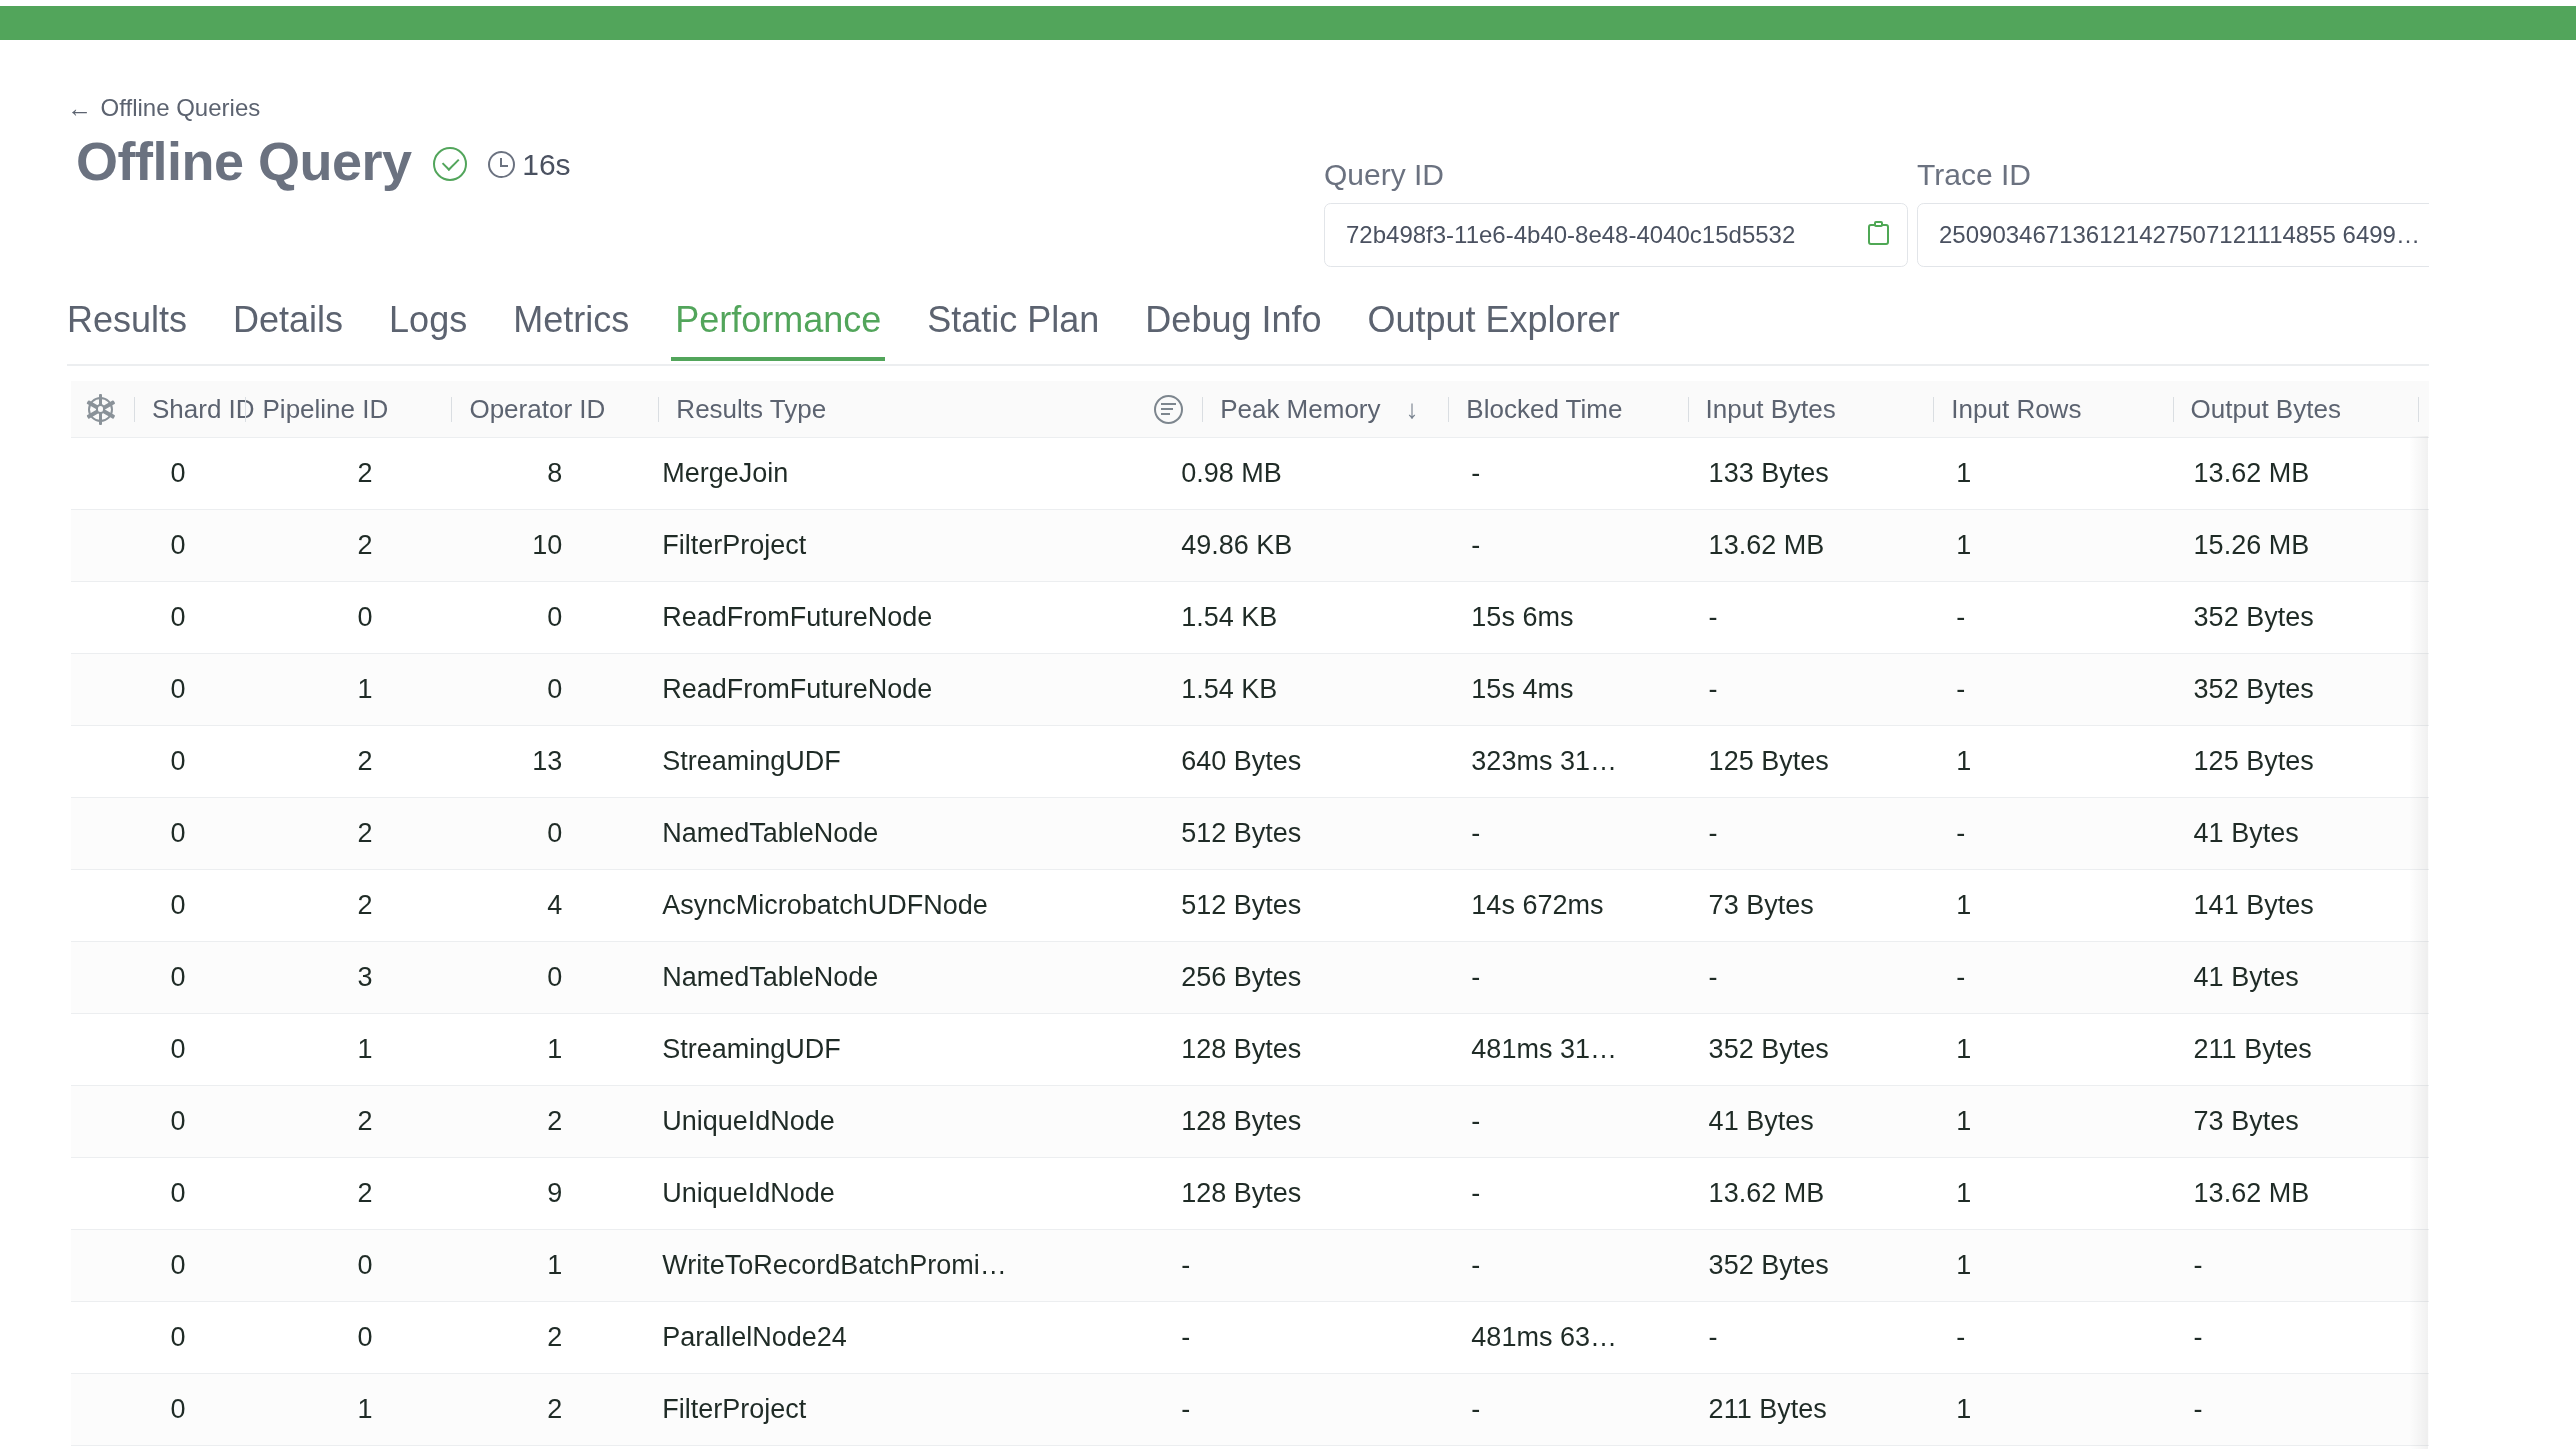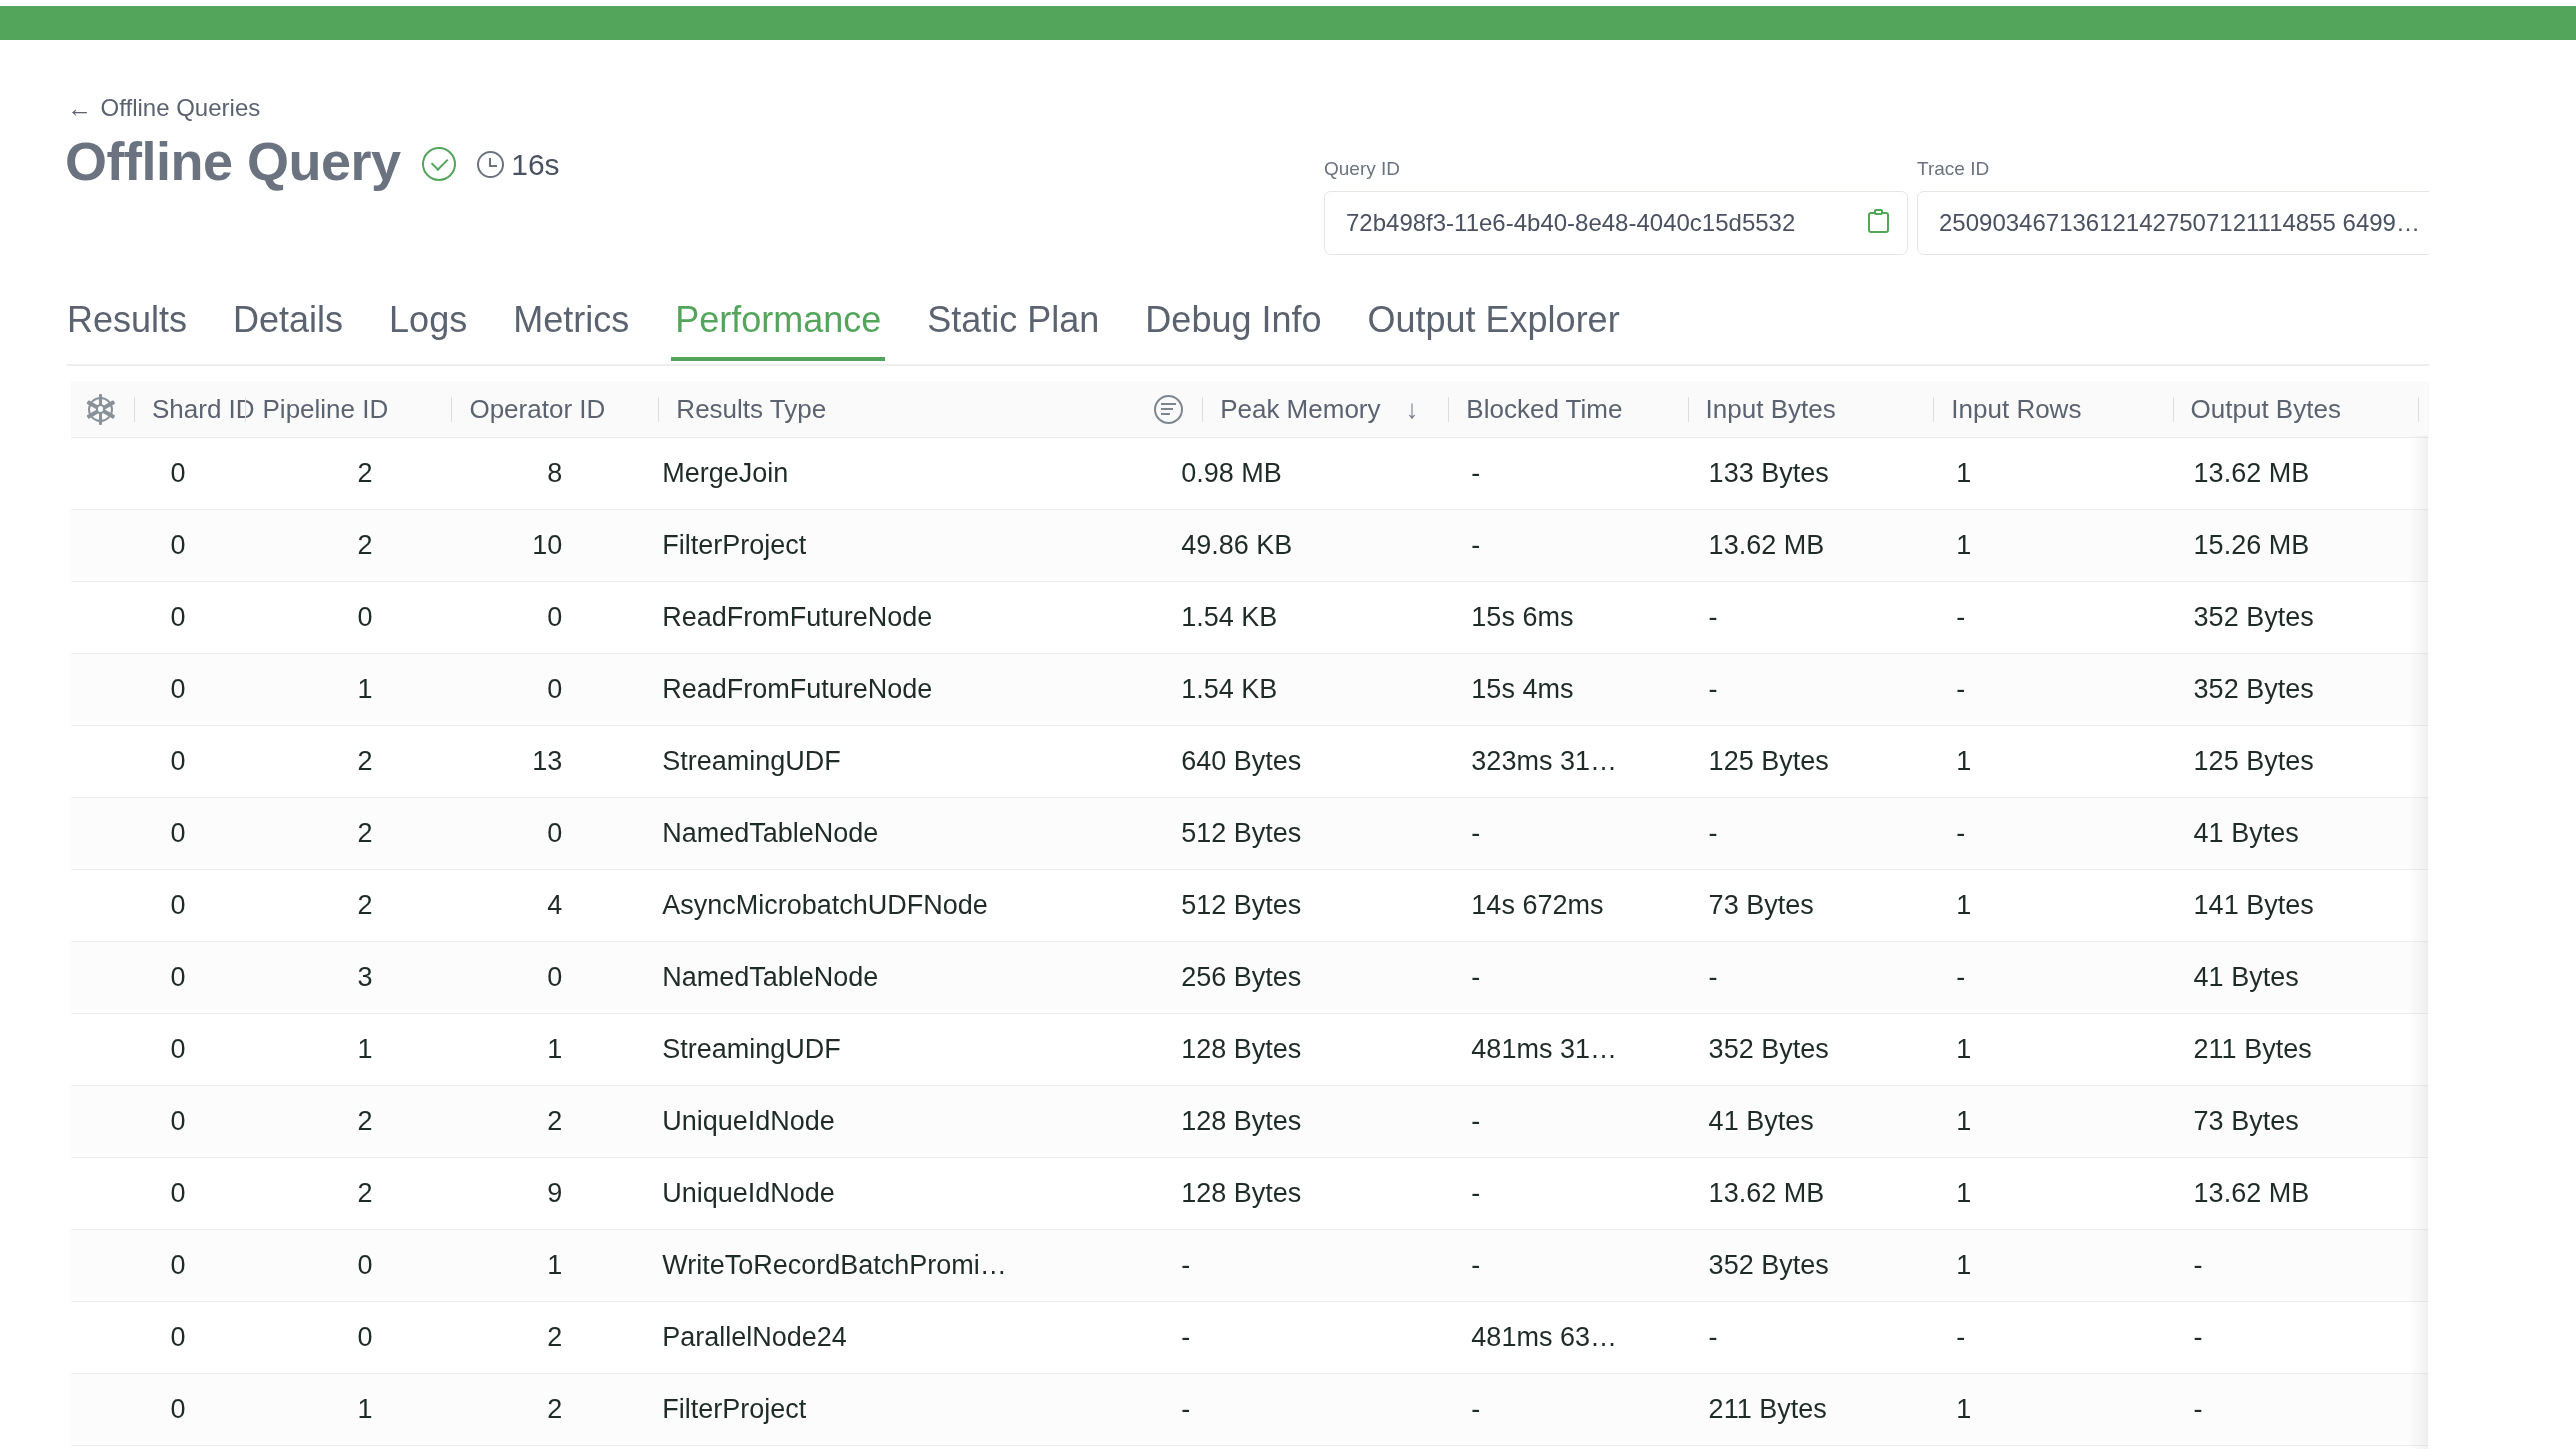--- a/index.html
+++ b/index.html
@@ -47,20 +47,21 @@
     position: absolute;
     top: 92px; left: 65px;
     display: flex; align-items: center; gap: 21px;
   }
   .title {
     font-size: 54px;
     font-weight: bold;
     color: #6b7280;
     letter-spacing: -0.5px;
     line-height: 1.1;
+    margin-left: 11px;
   }
   .status-ring {
     width: 34px; height: 34px;
     border: 2.9px solid #52a55b;
     border-radius: 50%;
     position: relative;
     flex: none;
     margin-top: 4.8px;
   }
   .status-ring::after {
@@ -103,21 +104,21 @@
   }
 
   
   .idblock {
     position: absolute;
     top: 118px;
   }
   .idblock.query { left: 1324px; width: 594px; }
   .idblock.trace { left: 1917px; width: 581px; }
   .idlabel {
-    font-size: 19px;
+    font-size: 30px;
     color: #6b7280;
     margin-bottom: 10.5px;
   }
   .idbox {
     border: 1px solid #e2e5e9;
     border-radius: 6.7px;
     background: #fff;
     padding: 15.3px 18px 15.3px 21px;
     display: flex;
     align-items: flex-start;

